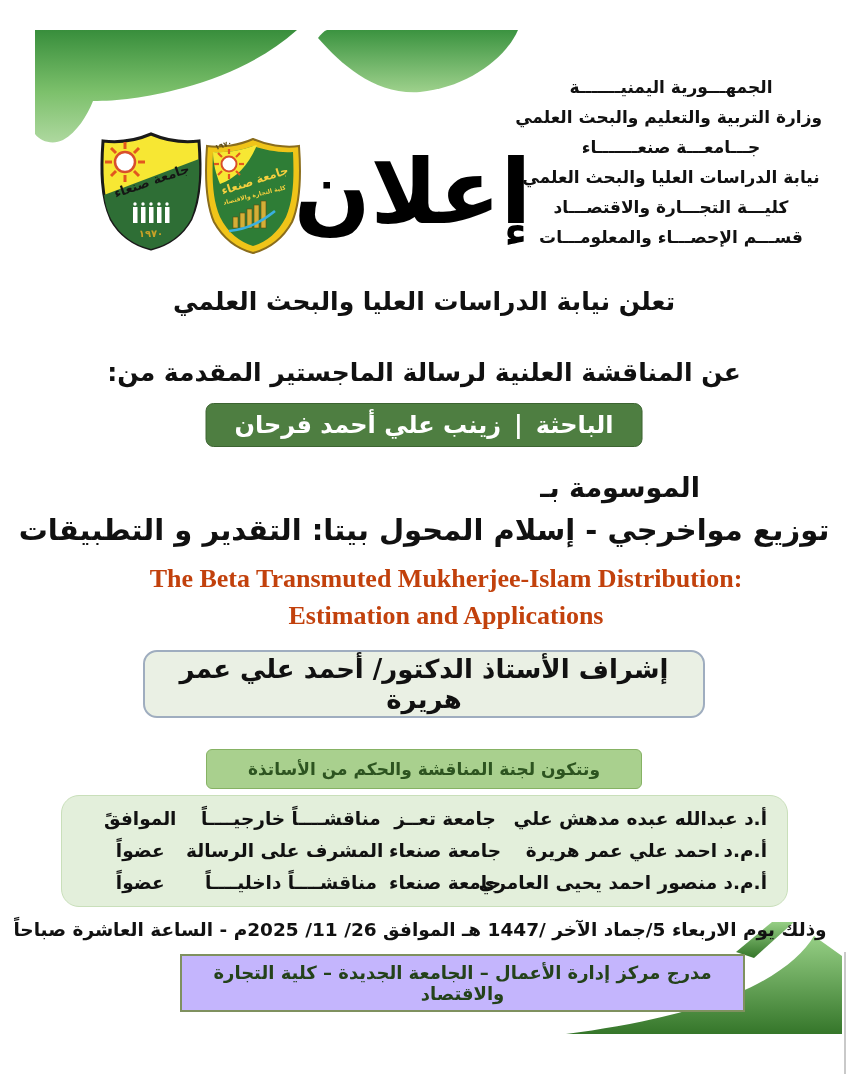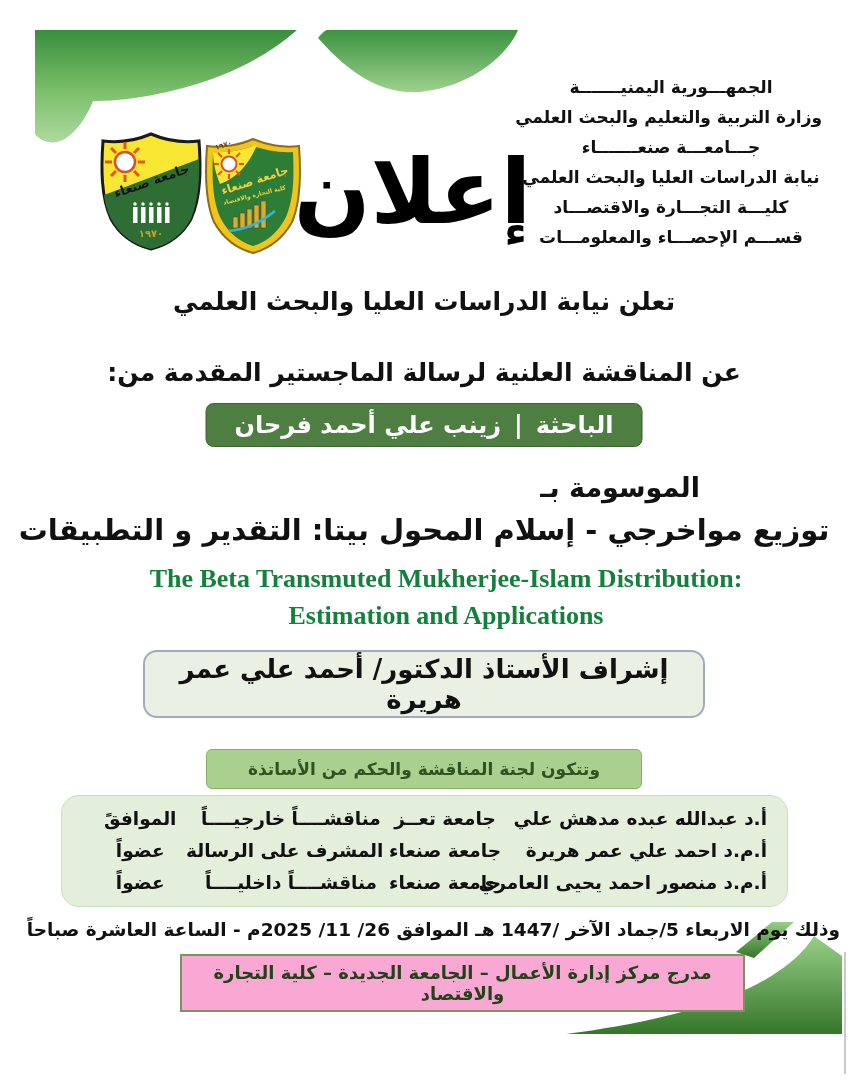--- a/index.html
+++ b/index.html
@@ -39,21 +39,21 @@
     background:#4e7e41; border:1px solid #3c6431; border-radius:8px;
     color:#ffffff; font-weight:bold; font-size:24px;
     padding:7px 28px; direction:rtl; display:flex; gap:13px; align-items:center;
     white-space:nowrap; z-index:1;
   }
 
   .tagged { top:472px; right:148px; direction:rtl; font-weight:bold; font-size:27px; z-index:1; }
   .title-ar { top:513px; left:0; right:0; text-align:center; direction:rtl; font-weight:bold; font-size:29px; z-index:1; }
   .title-en {
     top:560px; left:0; right:0; text-align:center; font-weight:bold; font-size:26px;
-    line-height:37px; font-family:"Liberation Serif","DejaVu Serif",serif; color:#15803d; z-index:1;padding-left:44px;
+    line-height:37px; font-family:"Liberation Serif","DejaVu Serif",serif; color:#c2410c; z-index:1;padding-left:44px;
   }
 
   .supervisor-box {
     top:650px; left:50%; transform:translateX(-50%); width:562px;
     background:#eaf0e4; border:2px solid #9fadbf; border-radius:14px;
     text-align:center; direction:rtl; font-weight:bold; font-size:26px;
     padding:2px 0; box-sizing:border-box; z-index:1;
   }
 
   .committee-header {
@@ -70,26 +70,26 @@
     padding:6px 20px; box-sizing:border-box; z-index:1;
   }
   .committee-row {
     display:grid; grid-template-columns:38% 18% 27% 17%;
     font-weight:bold; font-size:18.5px; line-height:32px; white-space:nowrap;
   }
   .committee-row .c-name { text-align:right; }
   .committee-row .c-univ, .committee-row .c-role, .committee-row .c-cap { text-align:center; }
 
   .schedule {
-    top:919px; left:0; right:8px; text-align:right; direction:rtl;
+    top:919px; left:0; right:8px; text-align:center; direction:rtl;
     font-weight:bold; font-size:18.5px; z-index:1;
   }
   .venue-bar {
     top:954px; left:180px; width:565px;
-    background:#f9a8d4; border:2px solid #7f915f;
+    background:#c4b5fd; border:2px solid #7f915f;
     text-align:center; direction:rtl; font-weight:bold; font-size:18px; color:#24421a;
     padding:6px 0; box-sizing:border-box; z-index:1;
   }
 </style>
 </head>
 <body>
 
 <div class="page">
 
   <svg class="abs swoosh-top" viewBox="0 0 485 114" aria-hidden="true">

